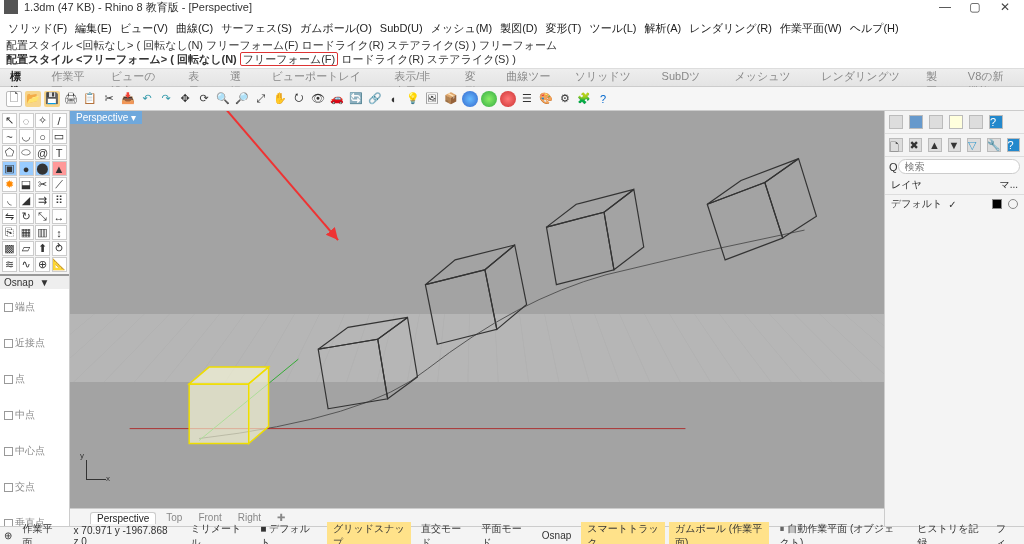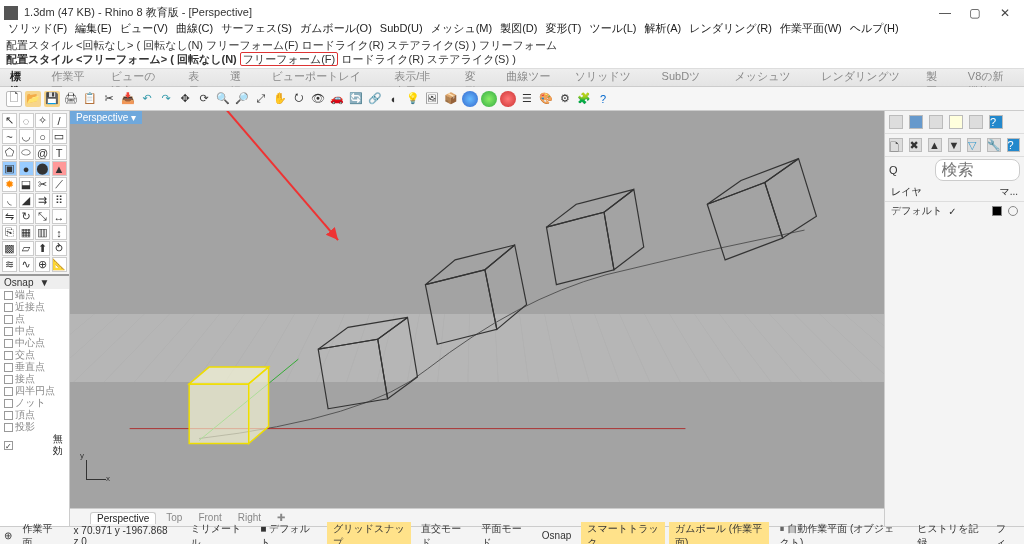--- a/index.html
+++ b/index.html
@@ -1,36 +1,36 @@
 <!DOCTYPE html>
 <html><head>
 <meta charset="utf-8">
 <style>
   * { box-sizing: border-box; margin: 0; padding: 0; font-family: "Segoe UI", "Meiryo", sans-serif; }
   html, body { width: 1024px; height: 544px; overflow: hidden; background: #f0f0f0; font-size: 11px; color: #333; }
   .win { display: flex; flex-direction: column; height: 100%; background: #fff; }
-  .titlebar { display: flex; align-items: flex-end; height: 20px; background: #fff; padding: 0 4px; }
+  .titlebar { display: flex; align-items: flex-start; height: 20px; background: #fff; padding: 0 4px; }
   .titlebar .ricon { width: 14px; height: 14px; background: #555; margin-right: 6px; }
   .titlebar .ttl { flex: 1; }
   .titlebar .wbtn { width: 30px; text-align: center; font-size: 12px; color: #444; }
   .menu { display: flex; gap: 4px; padding: 0 6px; height: 16px; align-items: center; font-size: 11px; color: #222; background: #fff; }
   .menu span { padding: 0 2px; }
   .cmd { background: #fff; border-bottom: 1px solid #ddd; padding: 2px 6px; font-size: 11px; line-height: 14px; position: relative; }
   .cmd .hl { border: 1px solid #d33; border-radius: 2px; padding: 0 2px; }
   .tabs { display: flex; gap: 24px; padding: 0 10px; height: 18px; background: linear-gradient(#eee,#e4e4e4); border-bottom: 1px solid #ccc; font-size: 11px; color: #888; }
   .tabs .act { color: #222; font-weight: bold; }
   .toolbar { display: flex; align-items: center; gap: 3px; padding: 2px 6px; height: 24px; background: #f6f6f6; border-bottom: 1px solid #ccc; }
   .tb { width: 16px; height: 16px; border-radius: 2px; display: flex; align-items: center; justify-content: center; font-size: 11px; }
   .main { flex: 1; display: flex; min-height: 0; }
   .tpal { width: 70px; background: #f4f4f4; border-right: 1px solid #ccc; display: flex; flex-direction: column; }
   .tgrid { display: grid; grid-template-columns: repeat(4, 1fr); gap: 1px; padding: 2px; }
   .tc { width: 15px; height: 15px; background: #fff; border: 1px solid #ccc; display: flex; align-items: center; justify-content: center; }
   .osnap { border-top: 2px solid #999; background: #fff; font-size: 10px; flex: 1; overflow: hidden; }
   .osnap .hd { background: #eee; padding: 1px 4px; display: flex; align-items: center; gap: 6px; }
-  .osnap .row { display: flex; align-items: center; gap: 2px; padding: 0 4px; color: #888; line-height: 12px; }
+  .osnap .row { display: flex; align-items: center; gap: 2px; padding: 12px 4px; color: #888; line-height: 12px; }
   .osnap .row.act { color: #222; gap: 40px; }
   .cb { width: 9px; height: 9px; border: 1px solid #999; background: #fff; display: inline-block; }
   .cb.ck::after { content: "✓"; font-size: 8px; position: relative; top: -2px; left: 0; color: #333; }
   .vwrap { flex: 1; display: flex; flex-direction: column; min-width: 0; }
   .vp { flex: 1; background: #a3a3a3; position: relative; overflow: hidden; }
   .vplabel { position: absolute; top: 0; left: 0; background: #6fa8dc; color: #fff; font-size: 10px; padding: 1px 6px; }
   .ground { position: absolute; left: 0; right: 0; bottom: 74px; height: 120px; background: repeating-linear-gradient(90deg,#b8b8b8 0,#b8b8b8 24px,#b3b3b3 24px,#b3b3b3 25px), repeating-linear-gradient(0deg,#b8b8b8 0,#b8b8b8 24px,#b3b3b3 24px,#b3b3b3 25px); transform: perspective(600px) rotateX(62deg); transform-origin: top center; opacity: .9; }
   .axis { position: absolute; left: 12px; bottom: 28px; width: 28px; height: 28px; }
   .axis .y { position: absolute; width: 1px; height: 20px; background: #333; left: 4px; bottom: 0; }
   .axis .x { position: absolute; height: 1px; width: 20px; background: #333; left: 4px; bottom: 0; }
@@ -40,21 +40,21 @@
   .vtabs { background: #f4f4f4; height: 18px; display: flex; align-items: center; gap: 4px; padding-left: 20px; font-size: 10px; border-top: 1px solid #ccc; }
   .vtabs span { padding: 0 6px; color: #888; }
   .vtabs .vact { background: #fff; color: #222; border: 1px solid #ccc; border-bottom: none; border-radius: 3px 3px 0 0; }
   .status { background: #f4f4f4; height: 18px; display: flex; align-items: center; font-size: 10px; border-top: 1px solid #ccc; padding: 0 4px; gap: 4px; }
   .status .cell { padding: 0 6px; }
   .highlight { background: #ffe28a; padding: 0 3px; }
   .rpanel { width: 140px; background: #f4f4f4; border-left: 1px solid #ccc; display: flex; flex-direction: column; }
   .ricons { display: flex; gap: 6px; padding: 4px; border-bottom: 1px solid #ddd; }
   .ric { width: 14px; height: 14px; background: #ddd; border: 1px solid #bbb; }
   .search { display: flex; align-items: center; padding: 2px 4px; }
-  .search input { width: 100%; font-size: 16px; border: 1px solid #ccc; border-radius: 8px; padding: 1px 6px; margin-left: 37px; }
+  .search input { width: 100%; font-size: 10px; border: 1px solid #ccc; border-radius: 8px; padding: 1px 6px; }
   .layerhdr { display: flex; justify-content: space-between; padding: 2px 6px; font-size: 10px; border-bottom: 1px solid #ddd; }
   .layerrow { display: flex; align-items: center; padding: 2px 6px; gap: 6px; font-size: 10px; }
   .chip { width: 10px; height: 10px; background: #000; border: 1px solid #888; }
   .dot { width: 10px; height: 10px; border: 1px solid #888; border-radius: 50%; }
   svg.scene { position: absolute; inset: 0; width: 100%; height: 100%; }
 </style>
 </head>
 <body>
 
 <div class="win">

